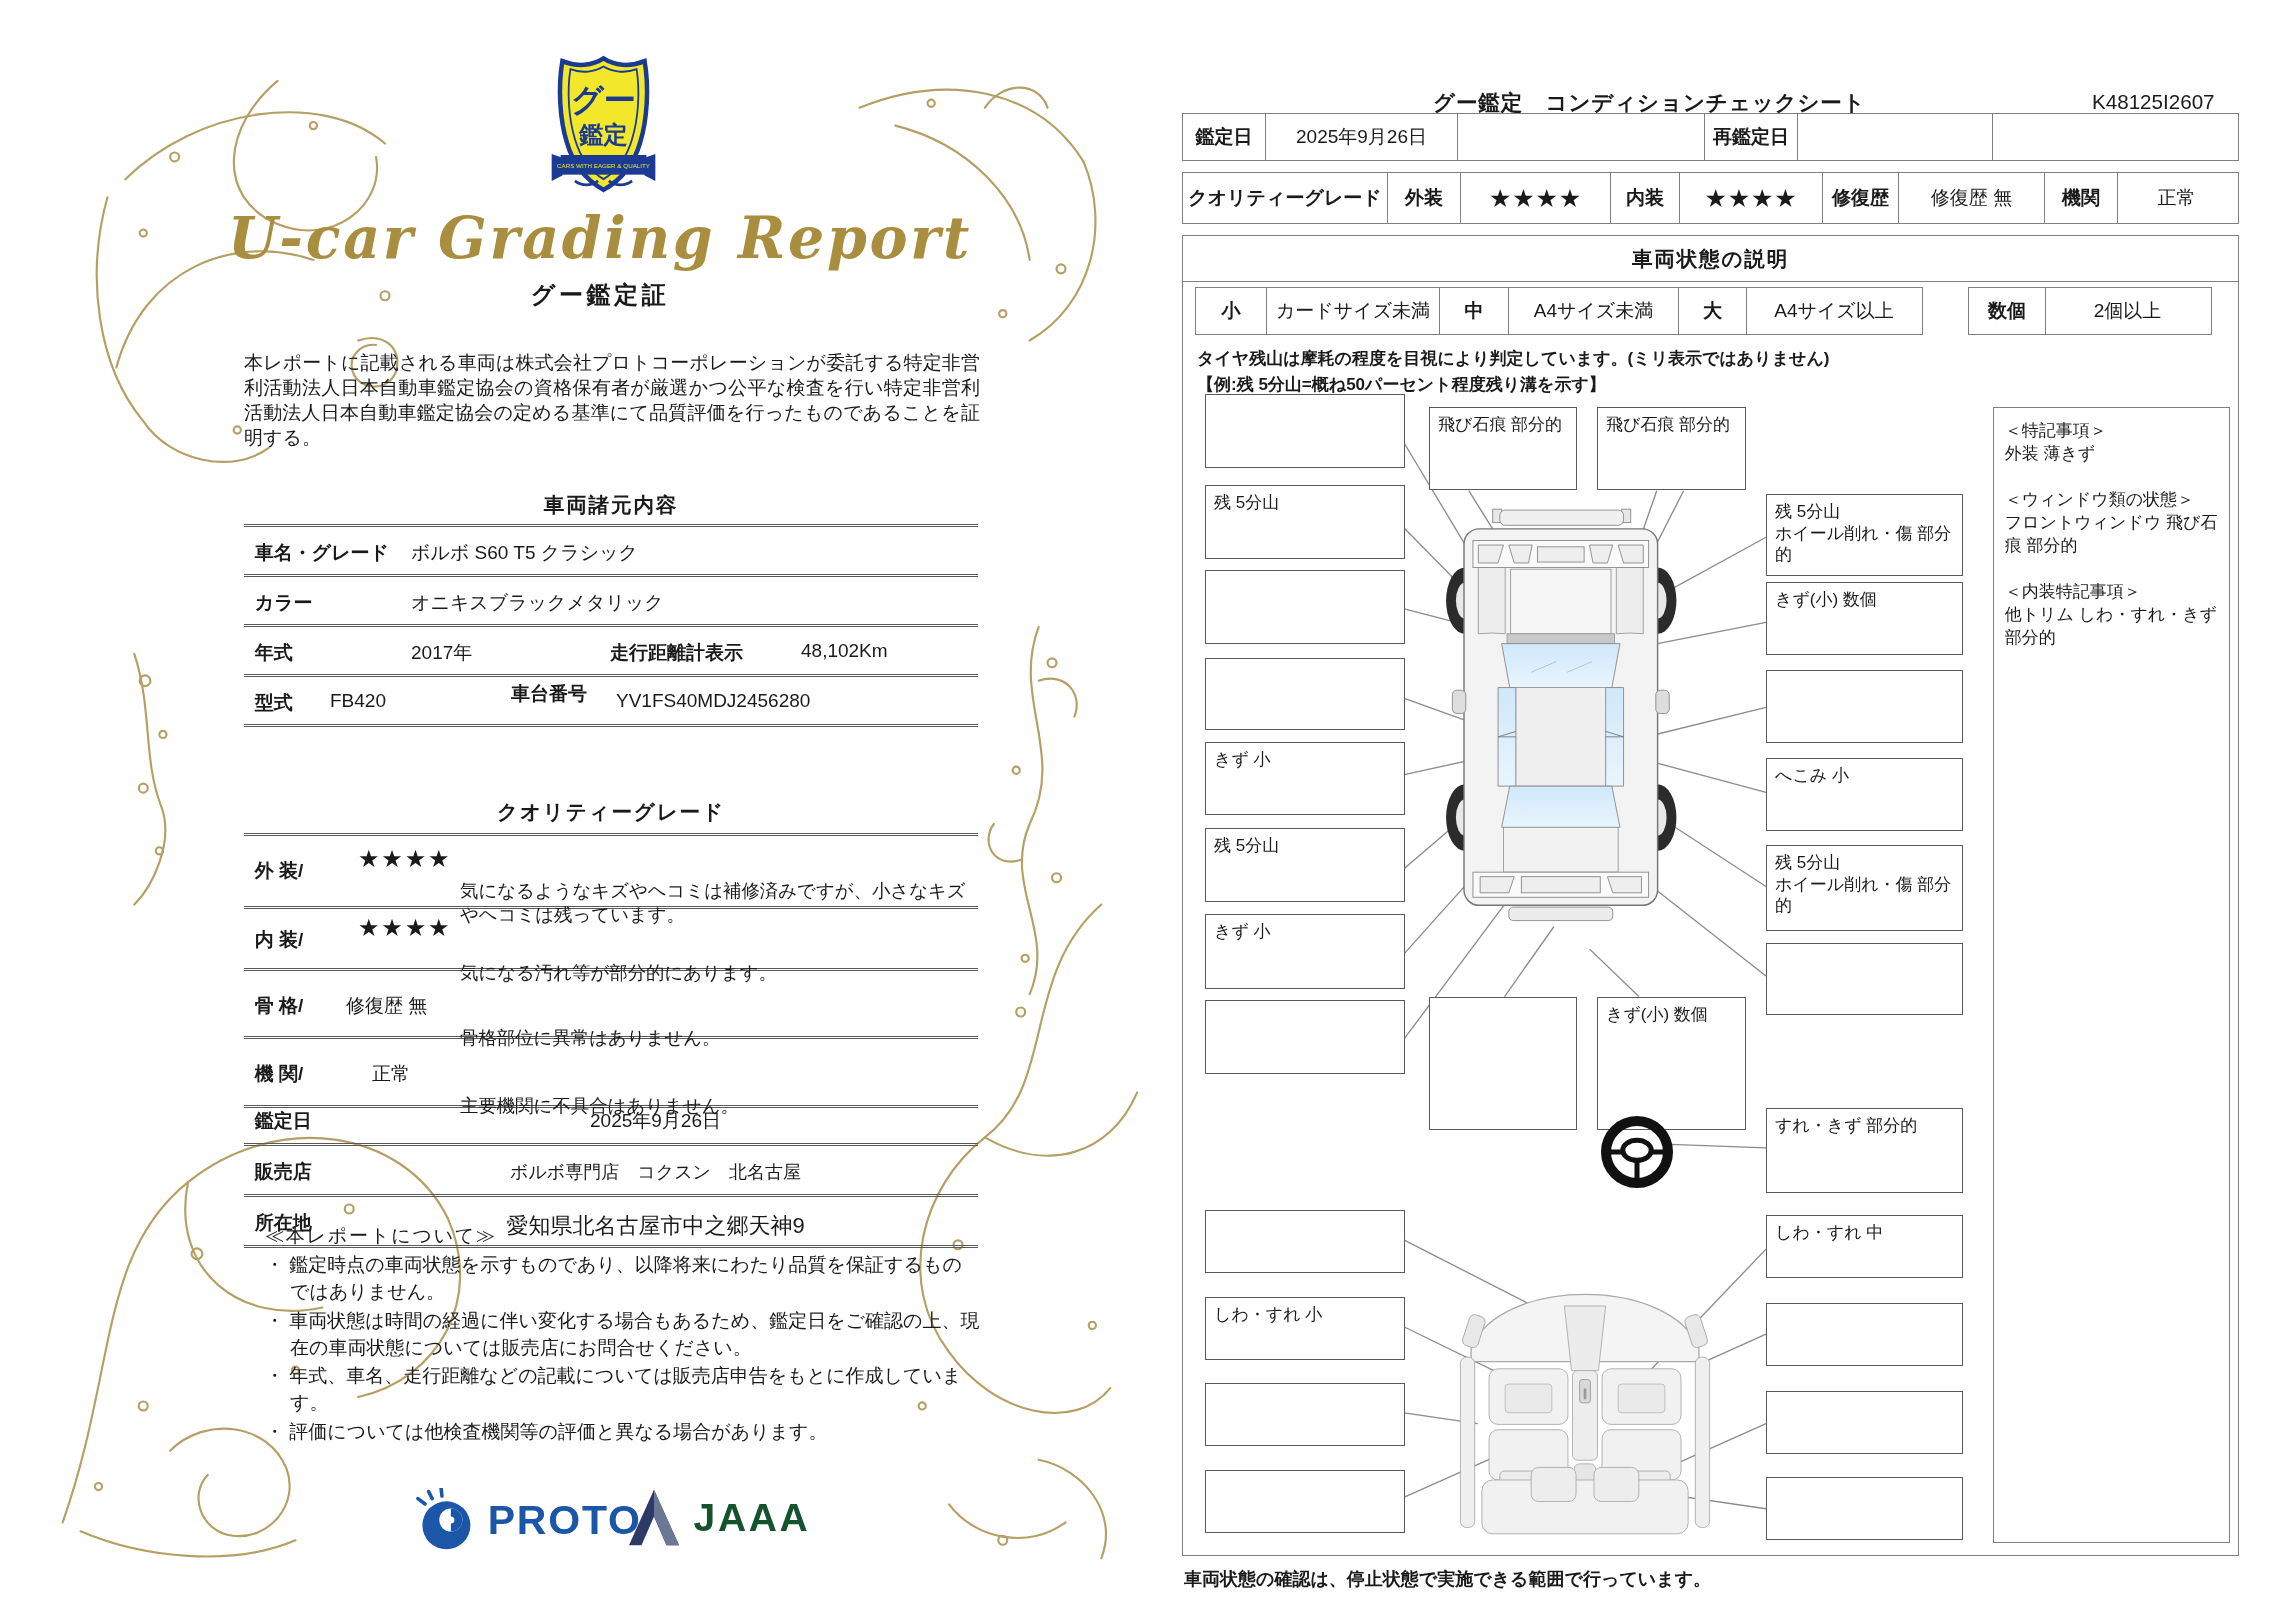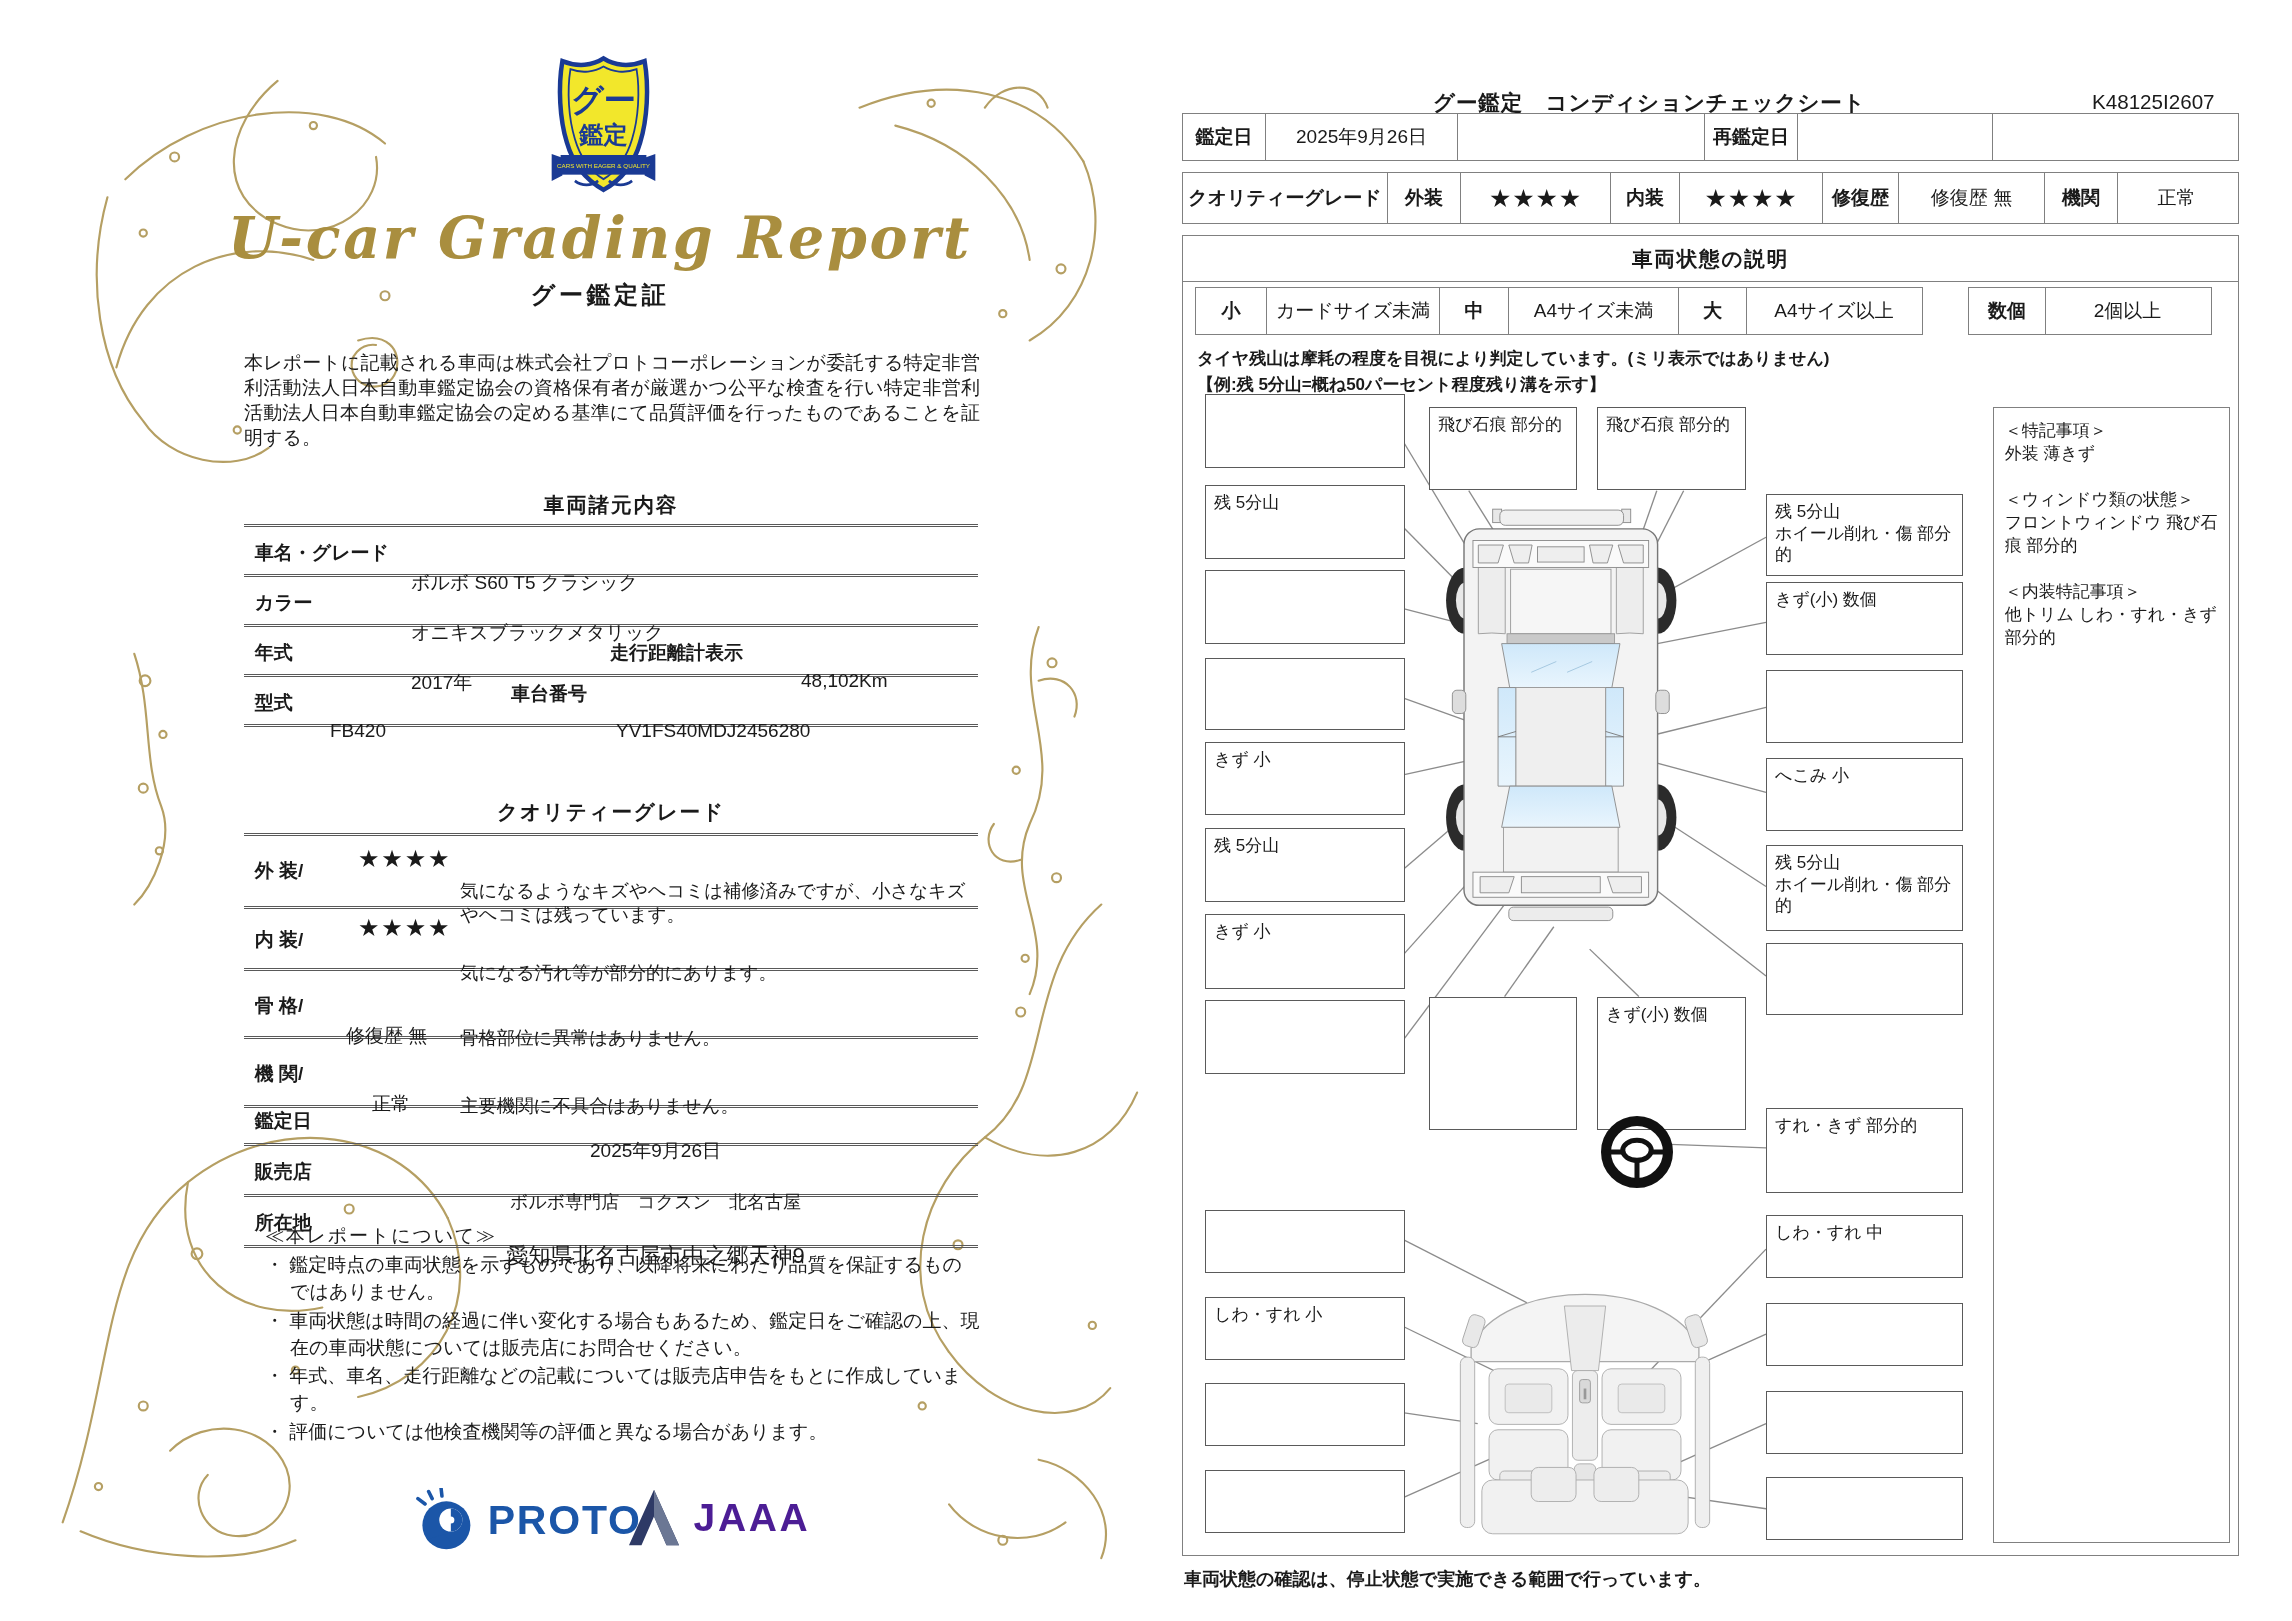--- a/index.html
+++ b/index.html
@@ -8,27 +8,27 @@
   .abs{position:absolute;}
   
   .gold-title{font-family:"DejaVu Serif",serif;font-style:italic;font-weight:bold;
               color:#a98e3f;font-size:57px;letter-spacing:2.7px;text-align:center;}
   .certify{font-size:24px;font-weight:bold;text-align:center;letter-spacing:3.6px;}
   .intro{font-size:19px;line-height:25px;text-align:justify;}
   .sec-title{font-size:20.6px;font-weight:bold;text-align:center;letter-spacing:1.8px;}
   .dtable{border-top:3.6px double #595959;}
   .drow{position:relative;border-bottom:3.6px double #595959;}
   .lbl{font-size:19px;font-weight:bold;}
-  .val{font-size:19px;margin-top:30px;}
+  .val{font-size:19px;}
   .stars{font-size:24px;letter-spacing:1.8px;}
   .desc{font-size:18.4px;line-height:24px;margin-top:33px;}
   .about-title{font-size:19px;letter-spacing:1.8px;}
   .bullet{font-size:19px;line-height:27px;padding-left:25px;text-indent:-25px;margin-top:1.8px;}
   .proto-text{font-size:41px;font-weight:800;color:#1b56a8;letter-spacing:1.8px;}
-  .jaaa-text{font-size:39px;font-weight:800;color:#4c1d95;letter-spacing:2.7px;}
+  .jaaa-text{font-size:39px;font-weight:800;color:#14532d;letter-spacing:2.7px;}
   
   .sheet-title{font-size:21.5px;font-weight:bold;letter-spacing:0.9px;}
   .sheet-code{font-size:20.6px;}
   .gtable{display:flex;border:1.8px solid #808080;box-sizing:border-box;background:#fff;}
   .gcell{border-right:0.9px solid #808080;box-sizing:border-box;display:flex;align-items:center;
          justify-content:center;font-size:19px;}
   .gcell:last-child{border-right:none;}
   .gcell.bold{font-weight:bold;}
   .big-stars{font-size:25px;letter-spacing:0.9px;}
   .mainbox{border:1.8px solid #808080;box-sizing:border-box;}

